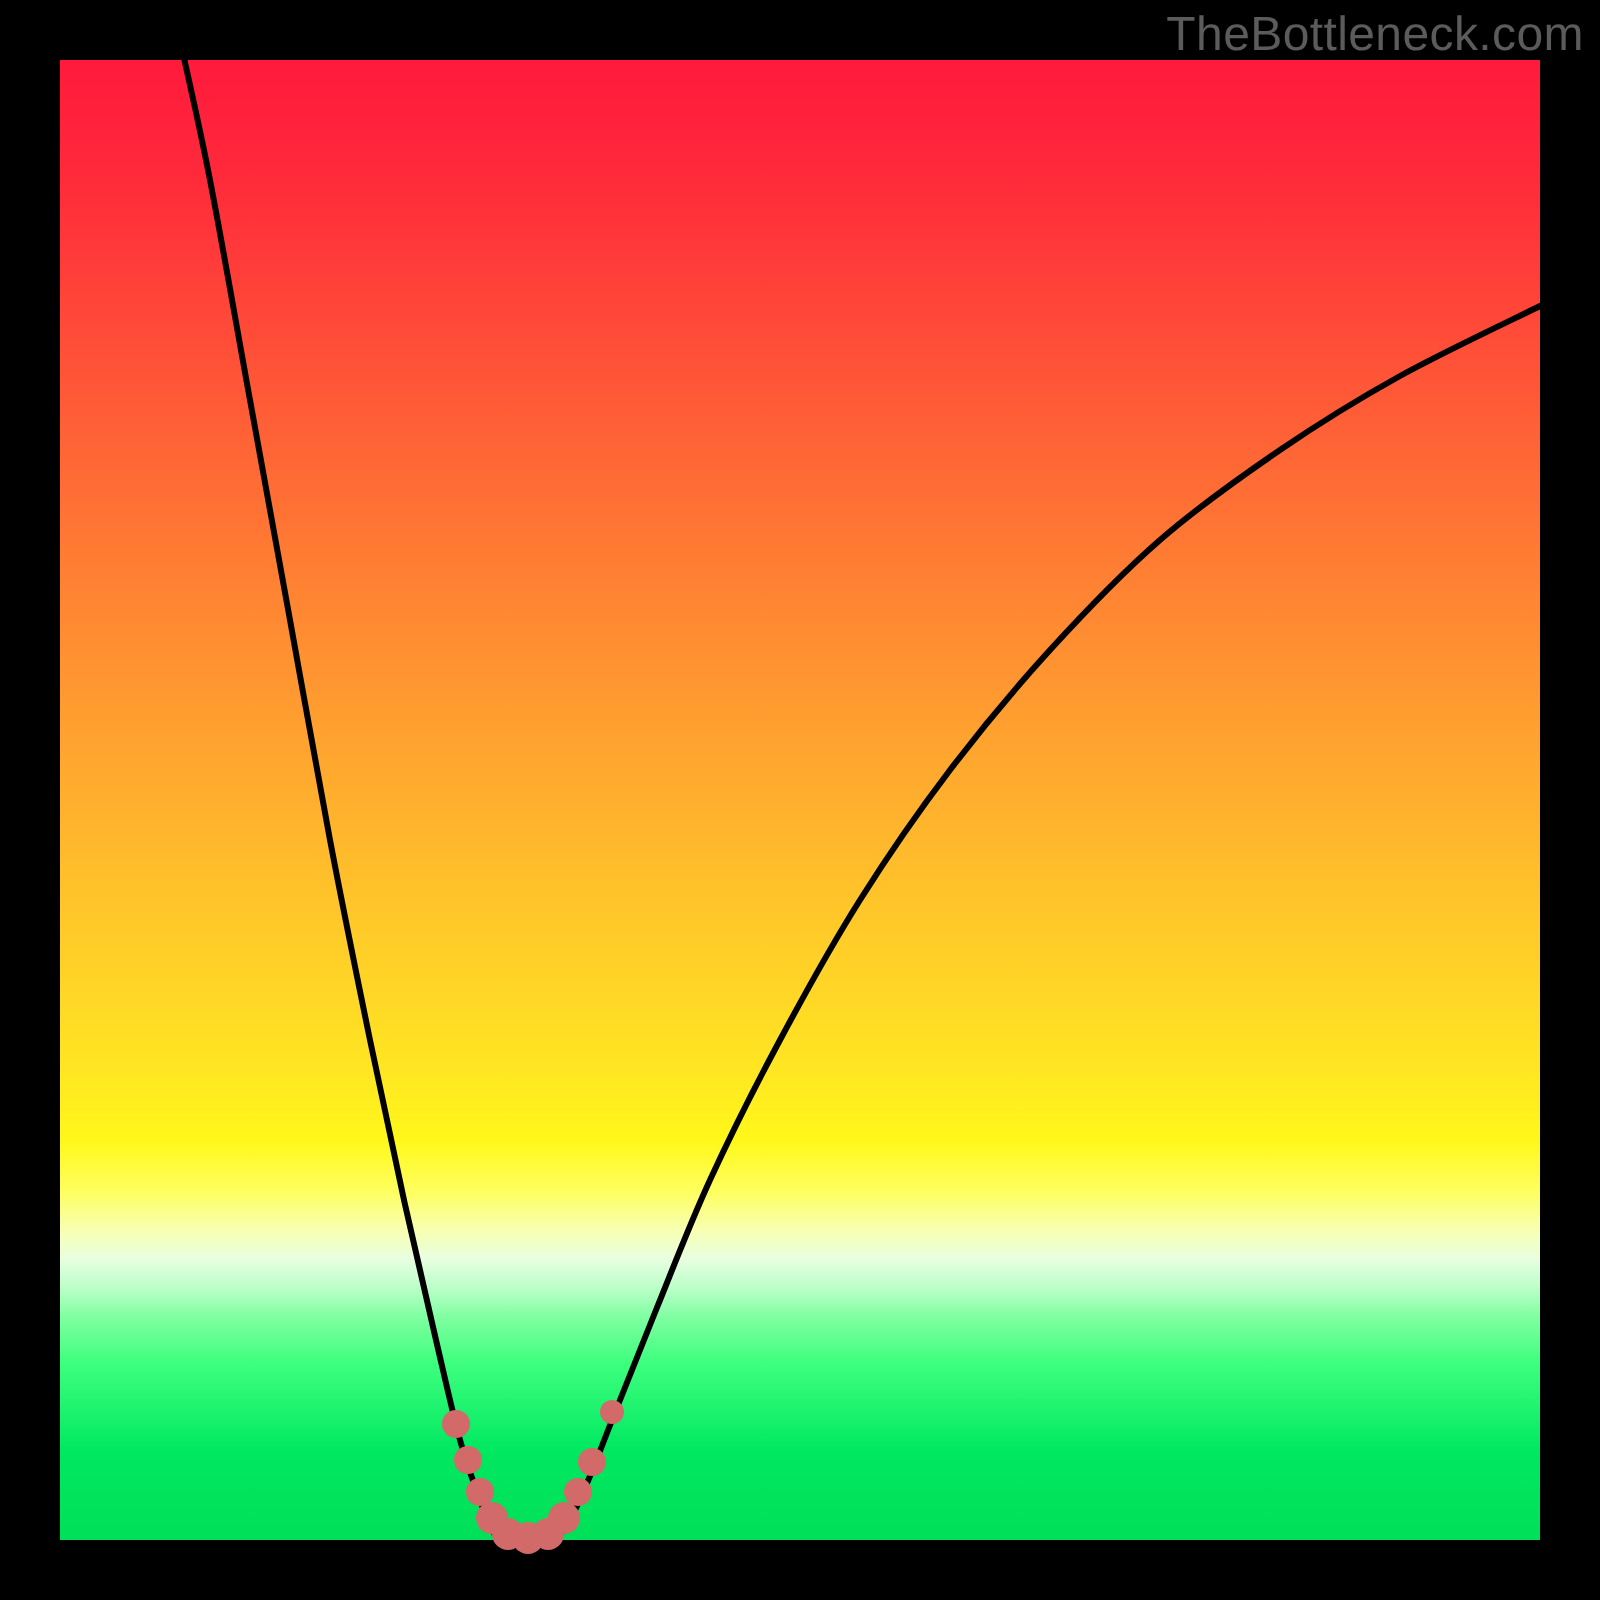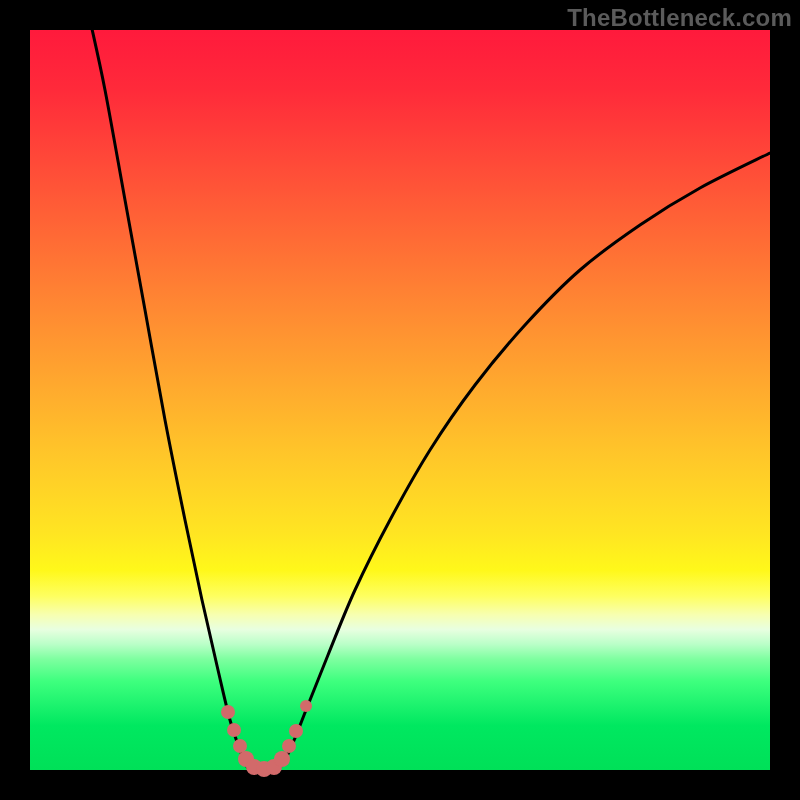--- a/index.html
+++ b/index.html
@@ -36,21 +36,21 @@
       #00e860 94%,
       #00e058 100%
     );
   }
   .watermark {
     position: absolute;
     top: 4px;
     right: 8px;
     color: #5b5b5b;
     font-size: 24px;
-    font-weight: 700;
+    font-weight: 400;
     letter-spacing: 0.2px;
     user-select: none;
   }
   svg.curves {
     position: absolute;
     left: 30px;
     top: 30px;
     width: 740px;
     height: 740px;
     overflow: visible;

